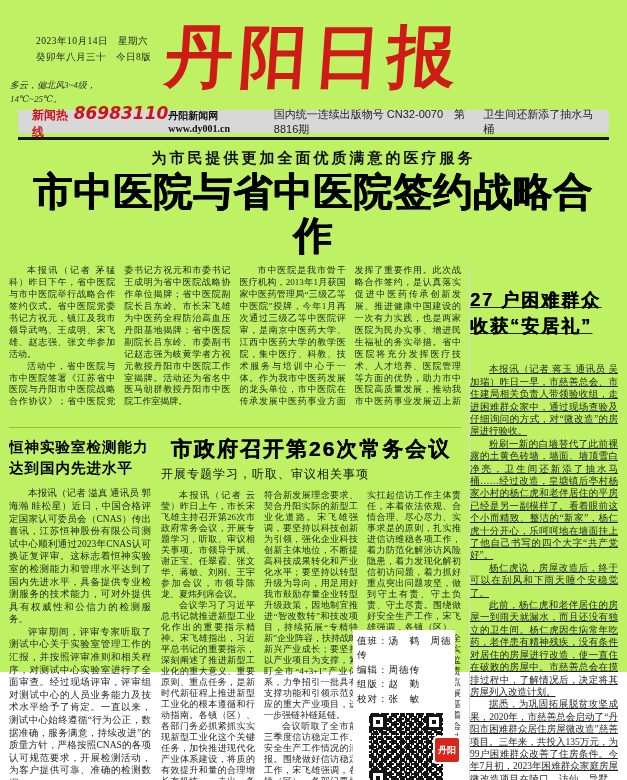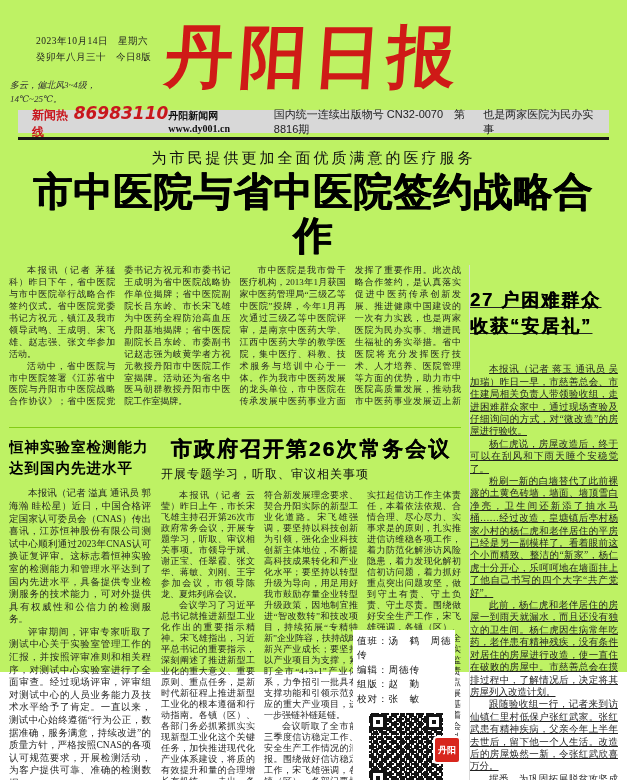--- a/index.html
+++ b/index.html
@@ -24,21 +24,21 @@
   .hotline-label{font-size:12px;font-weight:bold;}
   .hotline-number{font-size:17px;font-weight:bold;font-style:italic;
                   font-family:"DejaVu Sans","Liberation Sans",sans-serif;letter-spacing:0;}
   .info-site{font-size:10px;font-weight:bold;color:#111;font-family:"Liberation Serif",serif;}
   .info-pub,.info-publisher{font-size:11px;color:#222;}
   .black-rule{position:absolute;left:18px;right:18px;top:137px;height:3px;background:#161616;}
 
   
   .content{padding:4px 9px 0;}
   .kicker{text-align:center;font-size:15px;letter-spacing:3px;color:#111;
-          font-family:"Liberation Sans",sans-serif;margin:3px 0 2px;}
+          font-family:"Liberation Sans",sans-serif;margin:3px 0 2px;font-weight:bold;}
   .headline{text-align:center;font-size:39px;font-weight:bold;letter-spacing:1px;color:#000;
             font-family:"Liberation Sans","DejaVu Sans",sans-serif;line-height:1.12;
             margin:0 8px 8px;text-shadow:0.5px 0 0 #000,-0.5px 0 0 #000;}
 
   .lead-row{display:flex;align-items:stretch;}
   .left-region{width:452px;flex:none;}
   .right-region{flex:1;margin-left:8px;border-left:1px solid #d9d9d9;text-decoration:underline;}
 
   .lead-body{column-count:4;column-gap:9px;height:154px;overflow:hidden;
              font-size:9px;line-height:11.9px;text-align:justify;color:#1f1f1f;}
@@ -97,21 +97,21 @@
     </div>
     <div class="weather">多云，偏北风3~4级，14℃~25℃。</div>
     <div class="mast-title">丹阳日报</div>
     <div class="info-bar">
       <span class="hotline">
         <span class="hotline-label">新闻热线</span>
         <span class="hotline-number">86983110</span>
       </span>
       <span class="info-site">丹阳新闻网 www.dy001.cn</span>
       <span class="info-pub">国内统一连续出版物号 CN32-0070　第8816期</span>
-      <span class="info-publisher">也是两家医院为民办实事</span>
+      <span class="info-publisher">卫生间还新添了抽水马桶</span>
     </div>
     <div class="black-rule"></div>
   </div>
 
   <div class="content">
 
     <div class="kicker">为市民提供更加全面优质满意的医疗服务</div>
     <h1 class="headline">市中医院与省中医院签约战略合作</h1>
 
     <div class="lead-row">
@@ -165,23 +165,22 @@
         </div>
       </div>
 
       <div class="right-region">
         <div class="right-story-title">
           <div>27 户困难群众</div>
           <div>收获“安居礼”</div>
         </div>
         <div class="right-story-body story-body">
           <p>本报讯（记者 蒋玉 通讯员 吴加瑞）昨日一早，市慈善总会、市住建局相关负责人带领验收组，走进困难群众家中，通过现场查验及仔细询问的方式，对“微改造”的房屋进行验收。</p>
+          <p>粉刷一新的白墙替代了此前裸露的土黄色砖墙，墙面、墙顶雪白净亮，卫生间还新添了抽水马桶……经过改造，皇塘镇后亭村杨家小村的杨仁虎和老伴居住的平房已经是另一副模样了。看着眼前这个小而精致、整洁的“新家”，杨仁虎十分开心，乐呵呵地在墙面挂上了他自己书写的四个大字“共产党好”。</p>
           <p>杨仁虎说，房屋改造后，终于可以在刮风和下雨天睡个安稳觉了。</p>
-          <p>粉刷一新的白墙替代了此前裸露的土黄色砖墙，墙面、墙顶雪白净亮，卫生间还新添了抽水马桶……经过改造，皇塘镇后亭村杨家小村的杨仁虎和老伴居住的平房已经是另一副模样了。看着眼前这个小而精致、整洁的“新家”，杨仁虎十分开心，乐呵呵地在墙面挂上了他自己书写的四个大字“共产党好”。</p>
           <p>此前，杨仁虎和老伴居住的房屋一到雨天就漏水，而且还没有独立的卫生间。杨仁虎因生病常年吃药，老伴患有精神残疾，没有条件对居住的房屋进行改造，使一直住在破败的房屋中。市慈善总会在摸排过程中，了解情况后，决定将其房屋列入改造计划。</p>
-          <p>跟随验收组一行，记者来到访仙镇仁里村低保户张红武家。张红武患有精神疾病，父亲今年上半年去世后，留下他一个人生活。改造后的房屋焕然一新，令张红武欣喜万分。</p>
           <p>据悉，为巩固拓展脱贫攻坚成果，2020年，市慈善总会启动了“丹阳市困难群众居住房屋微改造”慈善项目。三年来，共投入135万元，为99户困难群众改善了住房条件。今年7月初，2023年困难群众家庭房屋微改造项目在陵口、访仙、导墅、皇塘四镇实施。市慈善总会通过前期摸排，组织人员上门走访、调查审核，最终确定对27户困难群众住房实施微改造，目前已经全部竣工，进入验收阶段。</p>
         </div>
       </div>
 
     </div>
   </div>
 </div>
 
 </body></html>

